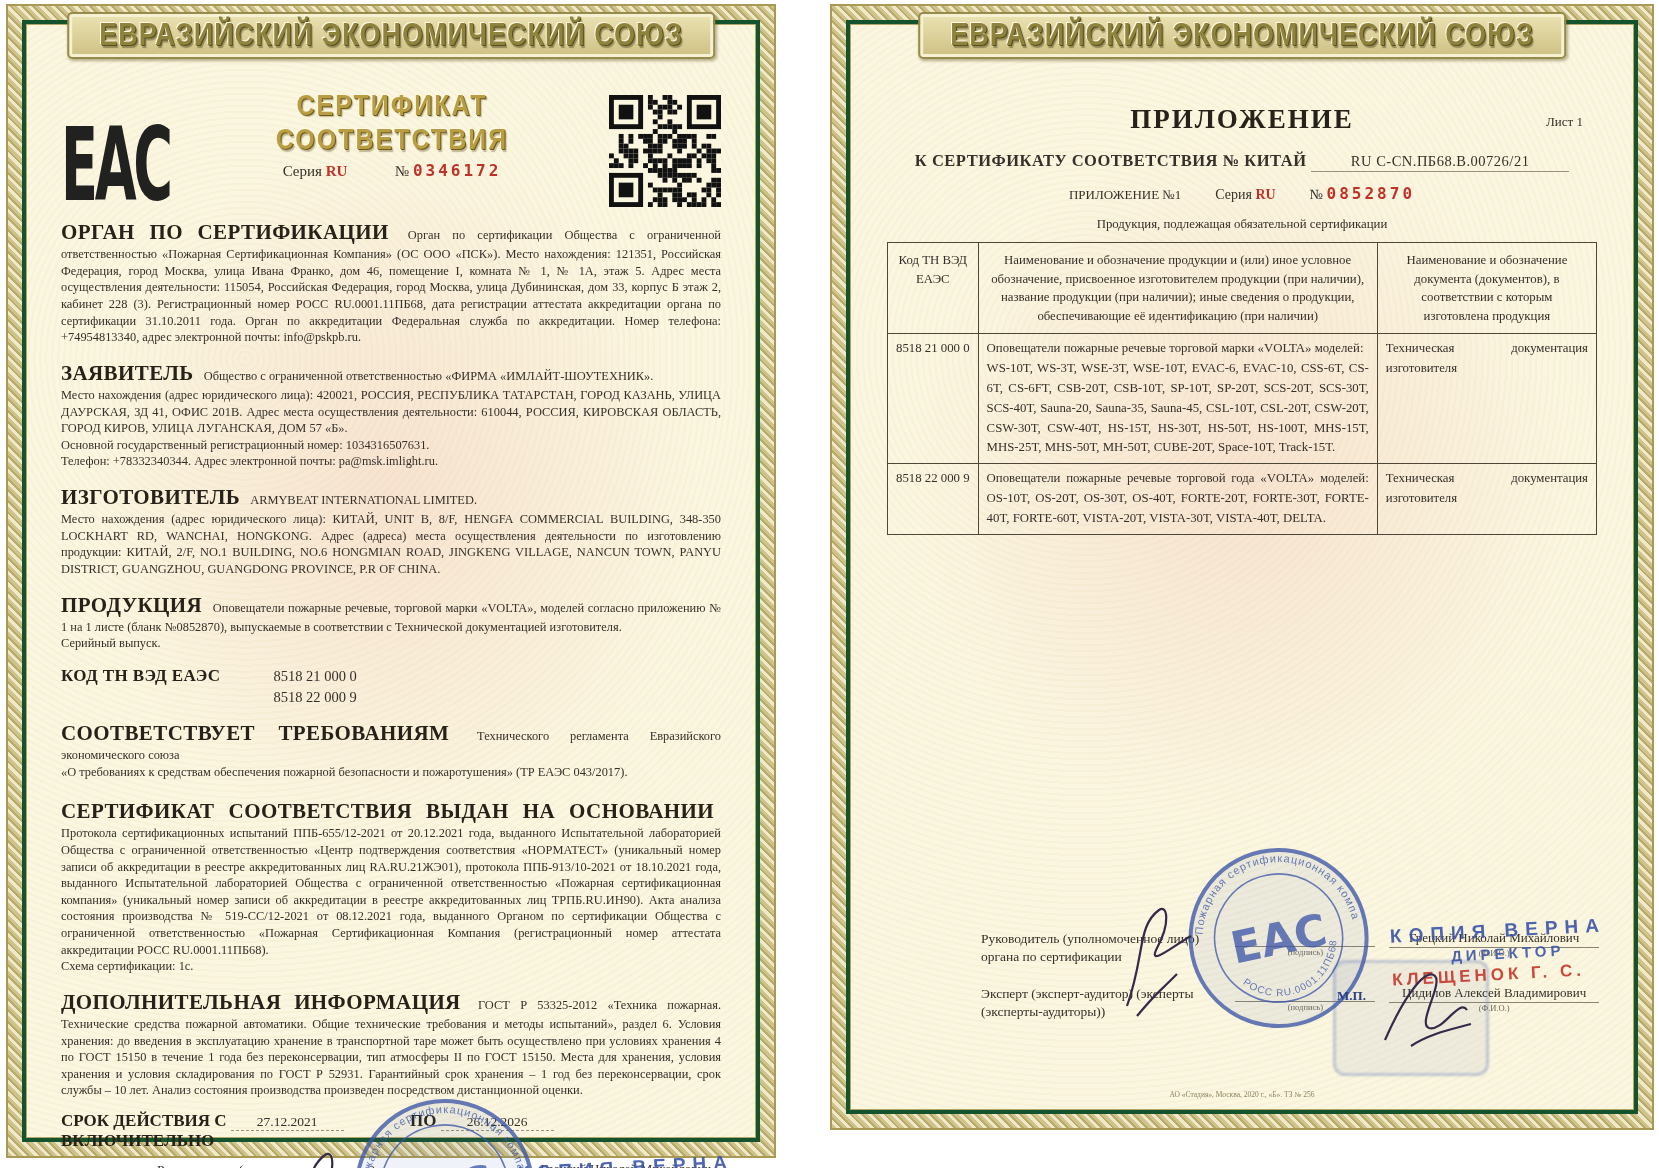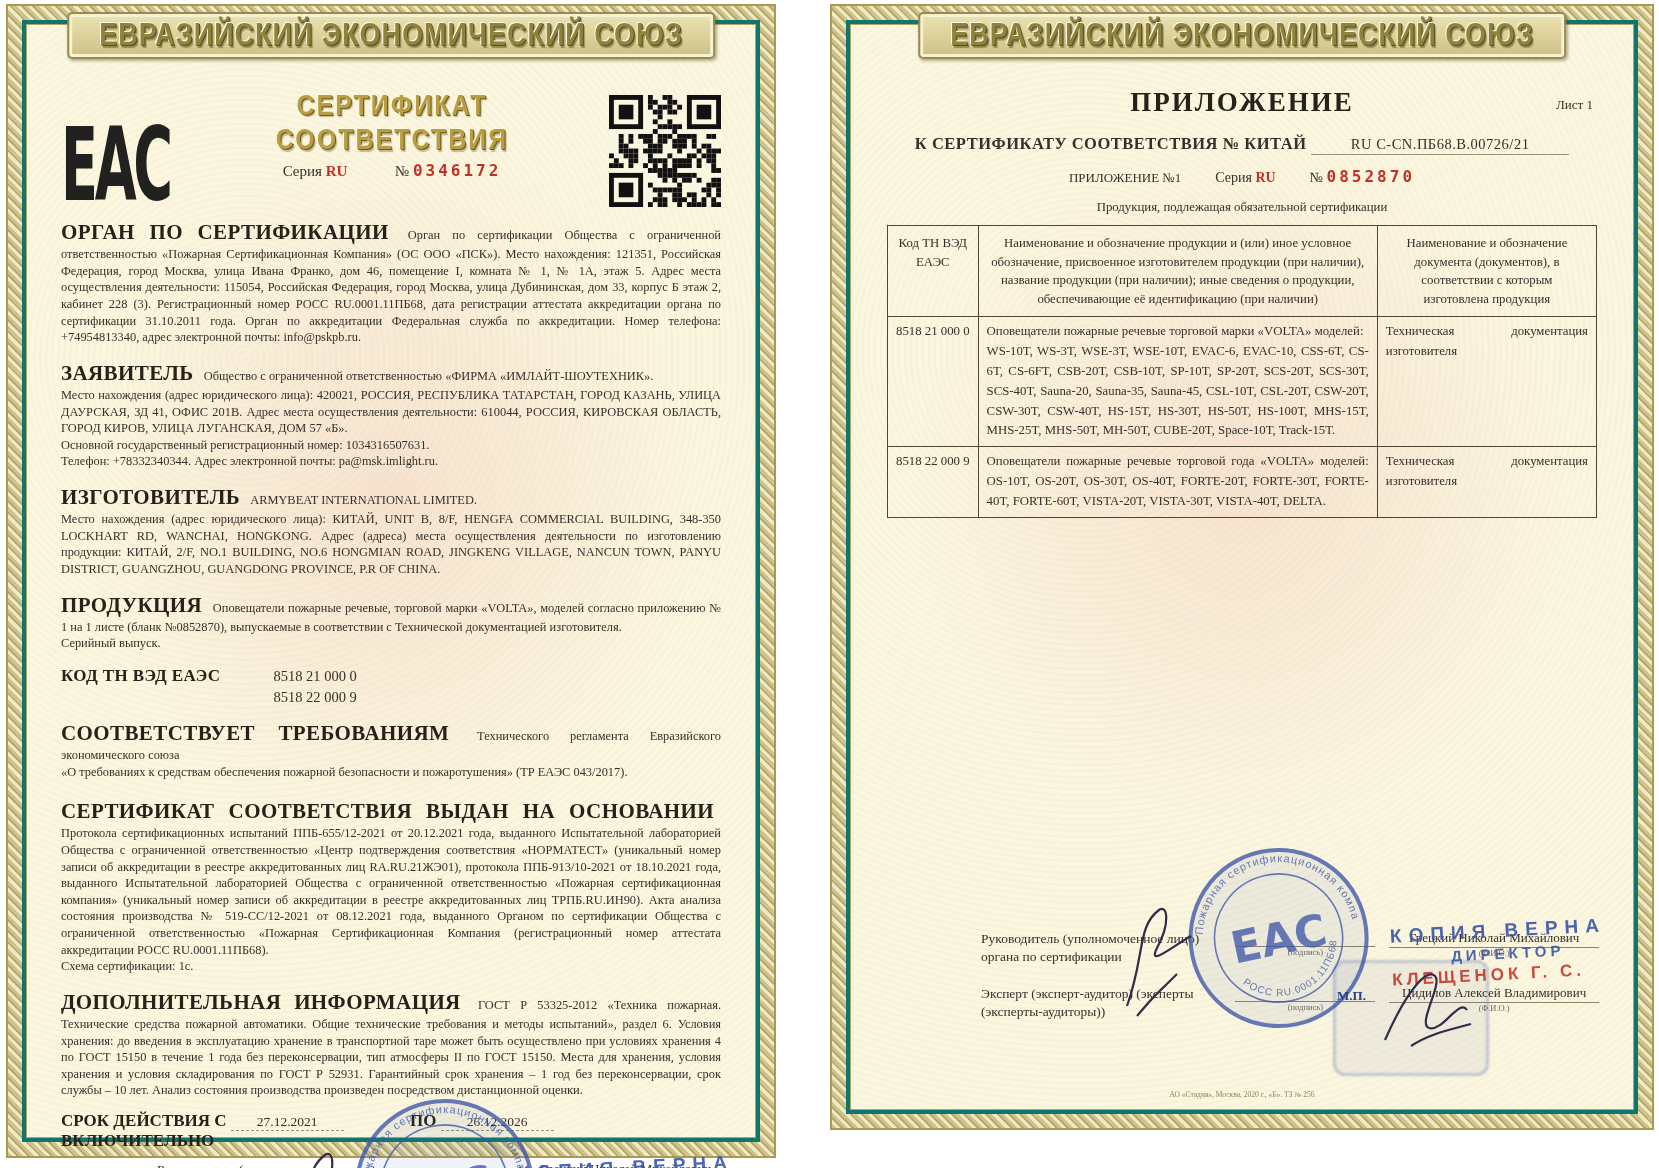--- a/index.html
+++ b/index.html
@@ -1,20 +1,20 @@
 <!DOCTYPE html>
 <html lang="ru"><head>
 <meta charset="utf-8">
 <style>
   html,body{margin:0;padding:0;background:#ffffff;}
   body{width:1659px;height:1168px;overflow:hidden;font-family:"Liberation Serif",serif;color:#35302a;}
   .sheet-wrap{display:flex;gap:58px;padding:6px 4px 0 8px;}
 
   
-  .page{position:relative;background:#0f766e;}
+  .page{position:relative;background:#14532d;}
   .band{
     border:14px solid;
     border-image:repeating-linear-gradient(45deg,#cfc28b 0 3px,#efe9c8 3px 6px,#b8aa6a 6px 8px) 14;
     outline:2px solid #a89a55;
     height:100%;box-sizing:border-box;padding:4px;
   }
   .inner{
     border:1.5px solid #b3a566;height:100%;box-sizing:border-box;
     background:
       radial-gradient(ellipse 60% 45% at 50% 42%, rgba(238,190,175,.35), rgba(238,190,175,0) 70%),
@@ -92,23 +92,23 @@
   .copy-stamp{position:absolute;z-index:5;color:#3b55a8;font-family:"Liberation Sans",sans-serif;
     font-weight:bold;transform:rotate(-3deg);text-align:left;opacity:.9;}
   .copy-stamp .l1{font-size:19px;letter-spacing:7px;white-space:nowrap;}
   .copy-stamp .l2{font-size:15px;letter-spacing:4px;margin-top:3px;margin-left:60px;white-space:nowrap;}
   .copy-stamp .l3{font-size:17px;letter-spacing:4px;margin-top:3px;color:#c5372b;white-space:nowrap;}
   .signature{position:absolute;z-index:6;}
 
   .print-note{text-align:center;font-size:7.5px;color:#8d8462;margin-top:auto;padding:2px 0 0;}
 
   
-  .hdr-right{text-align:center;margin-top:4px;position:relative;}
+  .hdr-right{text-align:center;margin-top:21px;position:relative;}
   .app-title{font-size:27px;font-weight:bold;letter-spacing:2px;color:#262219;}
-  .sheet{position:absolute;right:6px;top:10px;font-size:13px;font-weight:normal;letter-spacing:0;}
+  .sheet{position:absolute;right:16px;top:10px;font-size:13px;font-weight:normal;letter-spacing:0;}
   .to-cert{margin-top:16px;font-size:16.5px;font-weight:bold;letter-spacing:.5px;}
   .to-cert .num-value{font-weight:normal;font-size:14.5px;min-width:230px;}
   .app-line{margin-top:12px;font-size:14px;display:flex;justify-content:center;align-items:baseline;gap:34px;}
   .tbl-caption{margin-top:14px;font-size:12.8px;text-align:center;}
   table.prod{border-collapse:collapse;margin:10px 2px 0;width:calc(100% - 4px);}
   table.prod th,table.prod td{border:1.2px solid #4e4737;font-size:12.8px;padding:5px 8px;vertical-align:top;}
   table.prod th{font-weight:normal;text-align:center;line-height:1.45;padding:8px 10px;}
   table.prod td{line-height:1.55;text-align:justify;}
   td.code-cell{white-space:nowrap;text-align:left;}
   col.c1{width:12.5%;}col.c2{width:56.5%;}col.c3{width:31%;}

